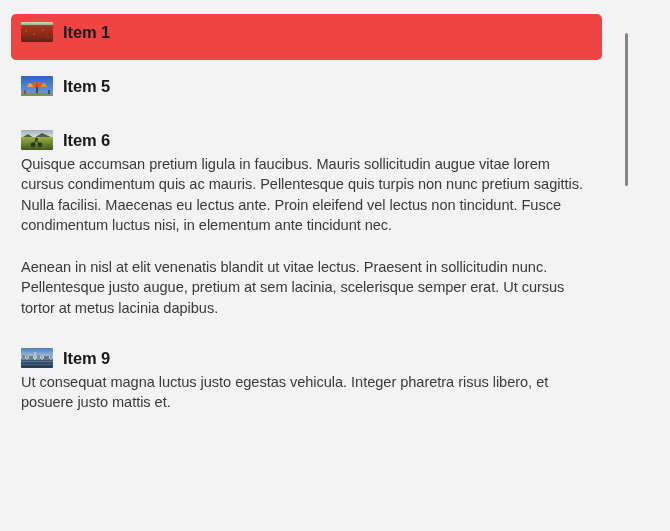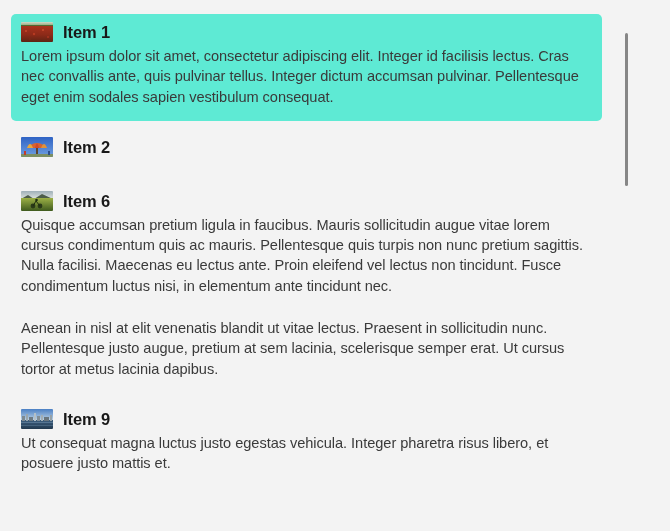--- a/index.html
+++ b/index.html
@@ -43,21 +43,21 @@
 
   
   .list-item {
     position: relative;
     margin: 0 38px 0 11px;
     padding: 0 10px 14px 10px;
     border-radius: 5px;
     box-sizing: border-box;
   }
   .list-item.is-selected {
-    background: #5eead4;
+    background: #ef4444;
   }
 
   .item-header {
     display: flex;
     align-items: center;
     gap: 10px;
     padding-top: 7px;
     padding-bottom: 3px;
   }
 
@@ -144,21 +144,20 @@
               <rect x="0" y="4" width="32" height="16" fill="url(#g1field)"></rect>
               <circle cx="5" cy="9" r="1.1" fill="#c4452a"></circle>
               <circle cx="13" cy="12" r="1.2" fill="#b83b22"></circle>
               <circle cx="22" cy="8" r="1" fill="#c94d2e"></circle>
               <circle cx="27" cy="15" r="1.1" fill="#a83320"></circle>
               <circle cx="9" cy="17" r="0.9" fill="#7a2a16"></circle>
             </svg>
           </span>
           <span class="item-title">Item 1</span>
         </div>
-        <p class="item-body">Lorem ipsum dolor sit amet, consectetur adipiscing elit. Integer id facilisis lectus. Cras nec convallis ante, quis pulvinar tellus. Integer dictum accumsan pulvinar. Pellentesque eget enim sodales sapien vestibulum consequat.</p>
       </div>
 
       <div class="list-item">
         <div class="item-header">
           <span class="item-thumb">
             <svg viewBox="0 0 32 20" xmlns="http://www.w3.org/2000/svg" aria-hidden="true">
               <defs>
                 <linearGradient id="g2sky" x1="0" y1="0" x2="0" y2="1">
                   <stop offset="0%" stop-color="#2f63c4"></stop>
                   <stop offset="100%" stop-color="#6f9fe0"></stop>
@@ -168,21 +167,21 @@
               <path d="M6 11 Q16 1 26 11 Z" fill="#d8622f"></path>
               <path d="M6 11 Q9 3 12 11 Z" fill="#e8a83c"></path>
               <path d="M14 11 Q16 2 18 11 Z" fill="#cf4a2a"></path>
               <path d="M20 11 Q23 3 26 11 Z" fill="#e0923a"></path>
               <rect x="15" y="11" width="2" height="9" fill="#5b4533"></rect>
               <rect x="0" y="17" width="32" height="3" fill="#7c8f63"></rect>
               <rect x="3" y="14" width="2" height="4" fill="#c23b2a"></rect>
               <rect x="27" y="14" width="2" height="4" fill="#2e4f8a"></rect>
             </svg>
           </span>
-          <span class="item-title">Item 2</span>
+          <span class="item-title">Item 5</span>
         </div>
       </div>
 
       <div class="list-item">
         <div class="item-header">
           <span class="item-thumb">
             <svg viewBox="0 0 32 20" xmlns="http://www.w3.org/2000/svg" aria-hidden="true">
               <defs>
                 <linearGradient id="g3sky" x1="0" y1="0" x2="0" y2="1">
                   <stop offset="0%" stop-color="#9fb0b8"></stop>

